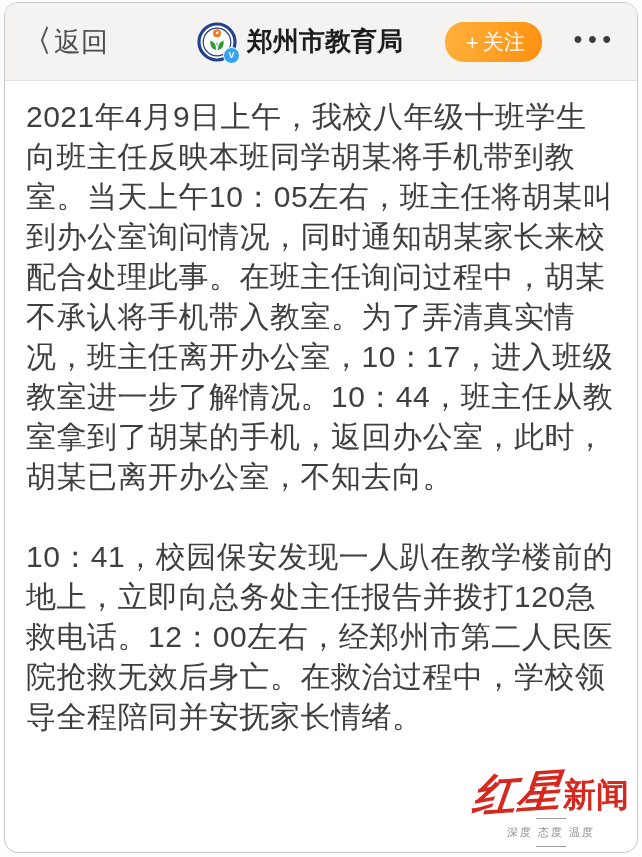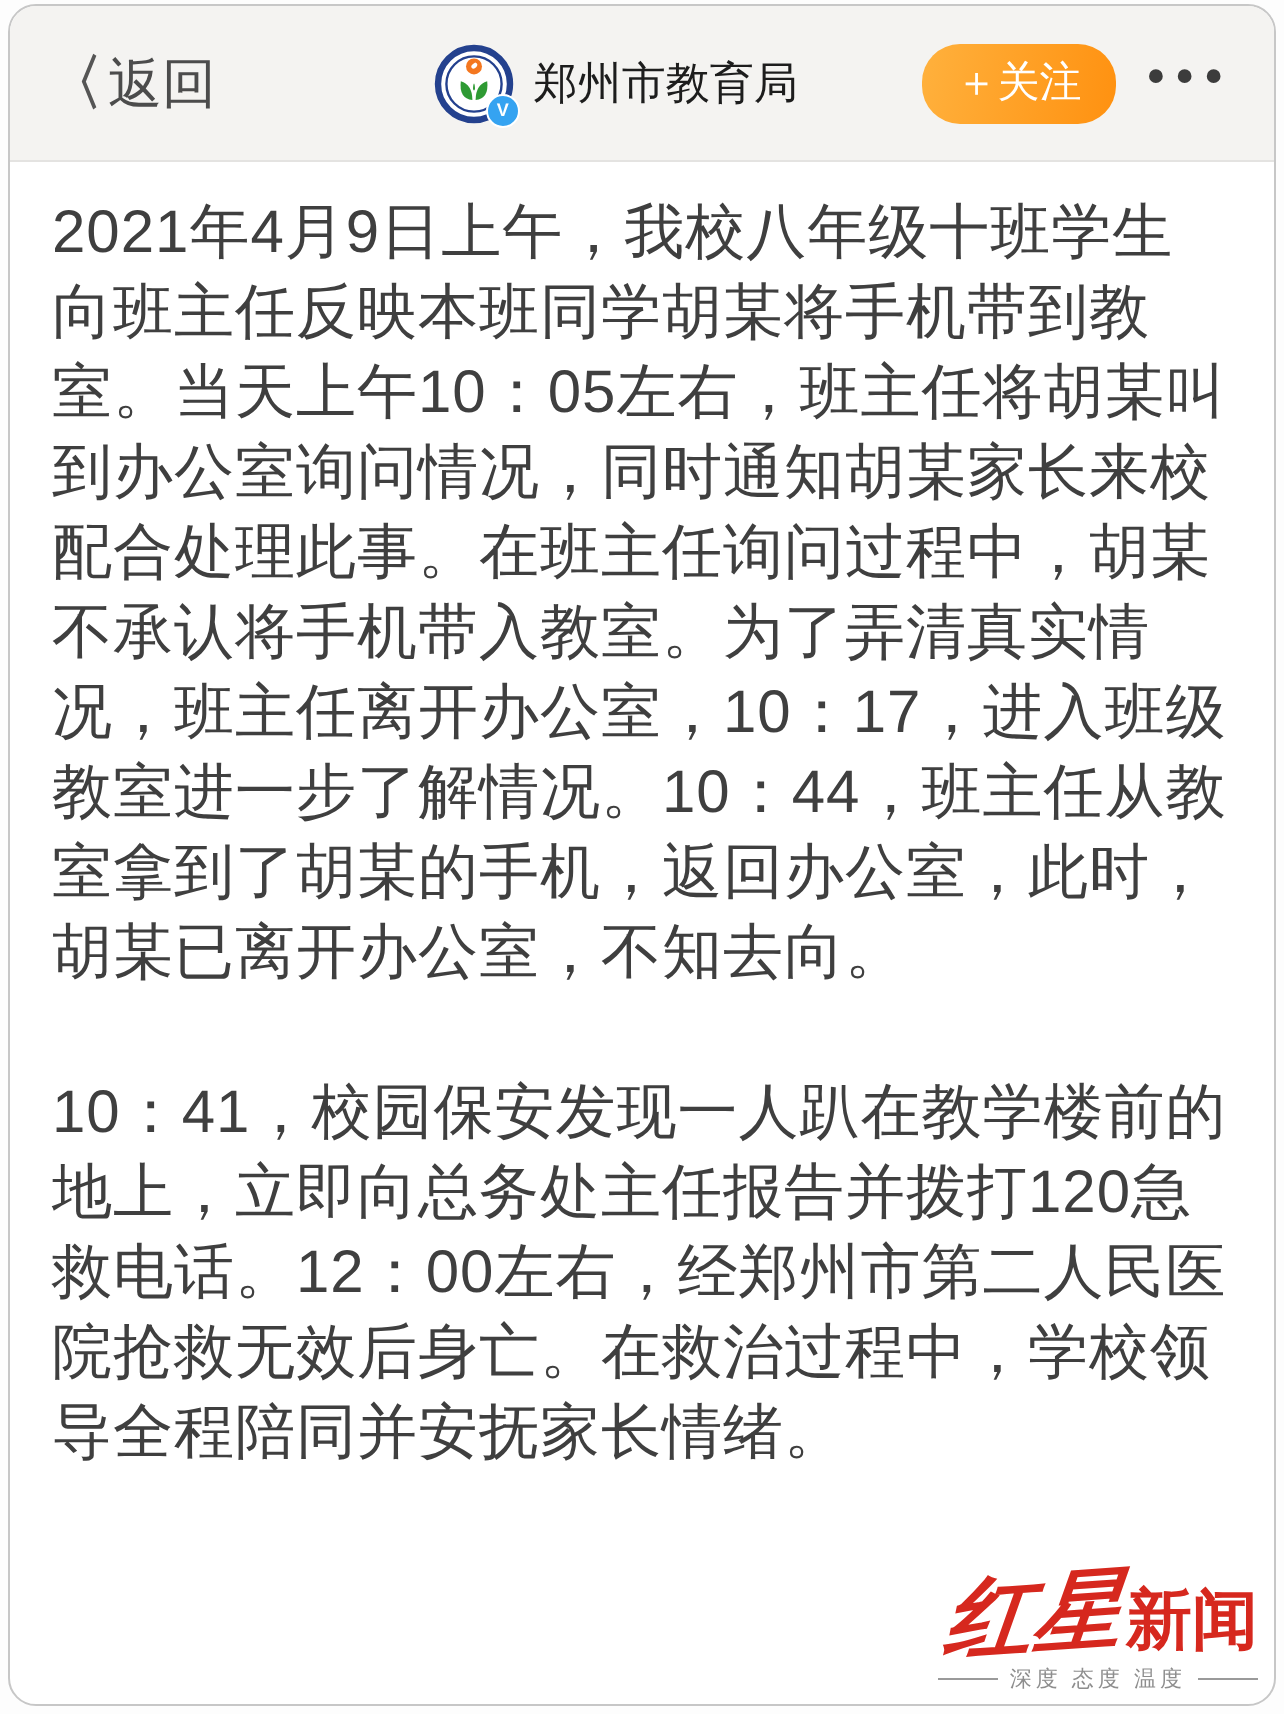--- a/index.html
+++ b/index.html
@@ -10,42 +10,42 @@
   .header{box-sizing:border-box;height:78px;display:flex;align-items:center;
     background:#f4f3f1;border-bottom:1px solid #e4e3e1;padding:0 20px;}
   .back{display:flex;align-items:center;gap:3px;color:#4c4c4c;font-size:27px;
     width:130px;cursor:pointer;}
   .back-chevron{font-size:26px;font-weight:700;transform:scaleY(1.15);color:#555;}
   .center{flex:1;display:flex;align-items:center;justify-content:center;gap:10px;}
   .avatar-wrap{position:relative;width:40px;height:40px;}
   .vbadge{position:absolute;right:-3px;bottom:-2px;width:15px;height:15px;background:#35a3f1;
     border:1.5px solid #fff;border-radius:50%;color:#fff;font-size:9px;font-weight:700;
     display:flex;align-items:center;justify-content:center;line-height:1;}
-  .title{font-size:22px;color:#1d1d1d;font-weight:400;}
-  .rightgrp{display:flex;align-items:center;gap:16px;}
+  .title{font-size:26px;color:#1d1d1d;font-weight:700;}
+  .rightgrp{display:flex;align-items:center;gap:32px;}
   .follow-btn{background:linear-gradient(100deg,#ffb13d 0%,#ff9110 100%);color:#fff;
     font-size:21px;line-height:1;padding:9px 17px 10px;border:none;border-radius:19px;
     font-family:inherit;cursor:pointer;}
   .more{font-size:24px;letter-spacing:6px;color:#3c3c3c;font-weight:700;cursor:pointer;
     padding-bottom:6px;}
   
   .post-body{padding:16px 21px 10px;font-size:30px;line-height:40px;color:#3f3f3f;
     letter-spacing:0.5px;text-align:left;}
   .post-body p{margin:0 0 40px 0;}
   .post-body p:last-child{margin-bottom:0;}
   
   .watermark{position:absolute;right:8px;bottom:5px;text-align:center;background:#fff;
     padding-left:6px;}
   .brand-row{display:flex;align-items:flex-end;justify-content:flex-end;}
   .brand-script{color:#d6281e;font-family:"Liberation Serif","DejaVu Serif",serif;
     font-style:italic;font-weight:700;font-size:44px;line-height:0.9;transform:skew(-10deg) rotate(-4deg);
     margin-right:2px;}
   .brand-block{color:#d6281e;font-weight:900;font-size:33px;line-height:1;
-    font-family:Liberation Serif, serif;}
-  .tagline-row{display:flex;align-items:center;justify-content:flex-end;gap:6px;margin-top:4px;}
+    font-family:Liberation Mono, monospace;}
+  .tagline-row{display:flex;align-items:center;justify-content:flex-end;gap:6px;margin-top:4px;flex-direction:column;}
   .tagline-line{width:30px;height:1px;background:#9a9a9a;}
   .tagline{color:#8e8e8e;font-size:11px;letter-spacing:2px;white-space:nowrap;}
 </style>
 </head>
 <body>
 
 <div class="card">
 
   <div class="header">
 

